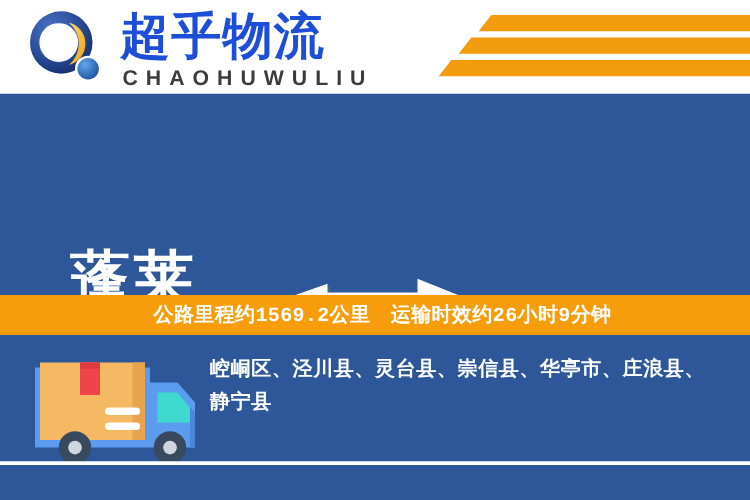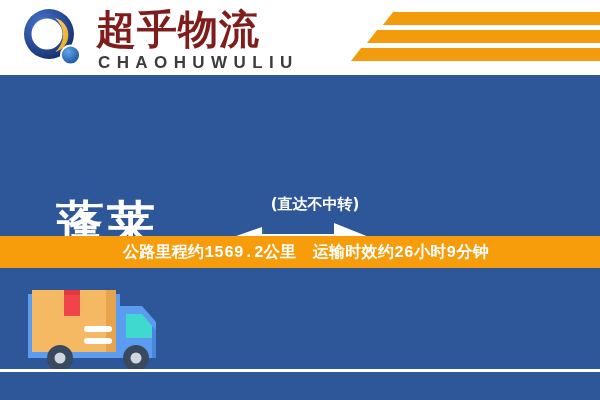--- a/index.html
+++ b/index.html
@@ -43,21 +43,21 @@
     width: 62px; height: 62px;
   }
 
   #brand-cn {
     position: absolute;
     left: 74px;
     top: 2px;
     font-family: "DejaVu Sans", "Liberation Sans", sans-serif;
     font-size: 40px;
     font-weight: bold;
-    color: #7f1d1d;
+    color: #1d4ed8;
     letter-spacing: 1px;
     line-height: 44px;
     white-space: nowrap;
     text-align: right;
   }
 
   #brand-en {
     position: absolute;
     left: 76px;
     top: 48px;
@@ -254,21 +254,20 @@
 
     <div class="stripe" id="stripe-1"></div>
     <div class="stripe" id="stripe-2"></div>
     <div class="stripe" id="stripe-3"></div>
   </div>
 
   <div id="route-panel">
 
     <div class="city" id="city-origin">蓬莱</div>
 
-    <div id="direct-note">(直达不中转)</div>
 
     <div id="arrow-wrap">
       <svg width="156" height="34" viewBox="0 0 156 34" xmlns="http://www.w3.org/2000/svg">
         <g transform="translate(2,2)">
           <path d="M0 20 L40 6 L40 13 L112 13 L112 2 L152 18 L112 28 L112 20 L40 20 L40 27 Z" fill="#3f7a46" opacity="0.85"></path>
         </g>
         <path d="M0 20 L40 6 L40 13 L112 13 L112 2 L152 18 L112 28 L112 20 L40 20 L40 27 Z" fill="#ffffff"></path>
       </svg>
     </div>
 
@@ -301,17 +300,18 @@
 
         <path d="M130 48 L134 52 L134 80 L130 80 Z" fill="#4a86dd"></path>
 
         <circle cx="38" cy="80" r="13" fill="#3a4a5e"></circle>
         <circle cx="38" cy="80" r="5.5" fill="#cfd6dd"></circle>
         <circle cx="114" cy="80" r="13" fill="#3a4a5e"></circle>
         <circle cx="114" cy="80" r="5.5" fill="#cfd6dd"></circle>
       </svg>
     </div>
 
+    <div id="coverage-text">崆峒区、泾川县、灵台县、崇信县、华亭市、庄浪县、静宁县</div>
   </div>
 
   <div id="bottom-divider"></div>
 
 </div>
 
 </body></html>

